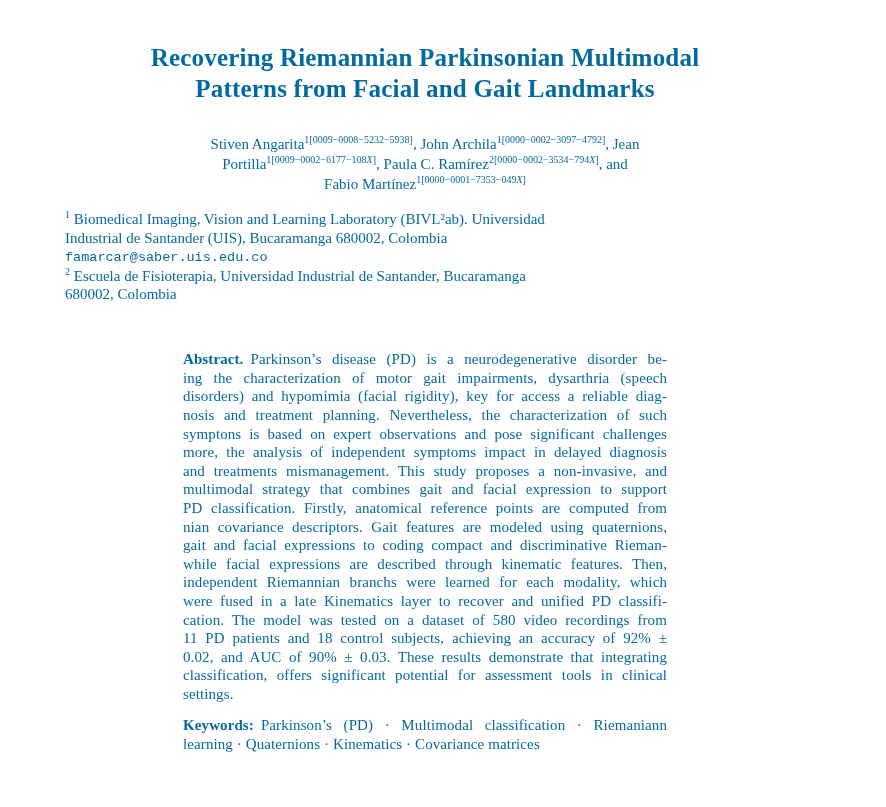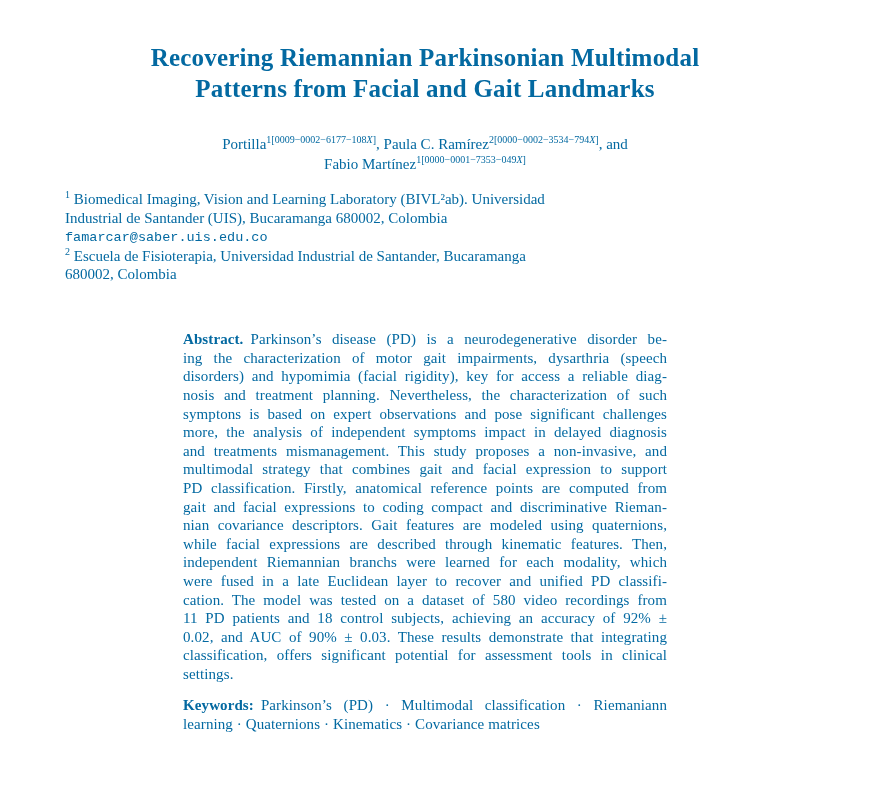--- a/index.html
+++ b/index.html
@@ -86,45 +86,46 @@
 </head>
 <body>
 
 <div class="page">
   <div class="content">
     <h1 class="title">
         <div class="nowrap">Recovering Riemannian Parkinsonian Multimodal</div>
         <div class="nowrap">Patterns from Facial and Gait Landmarks</div>
       </h1>
     <div class="authors">
+        <div class="nowrap"><span>Stiven Angarita</span><sup class="sup">1[0009−0008−5232−5938]</sup><span>, John Archila</span><sup class="sup">1[0000−0002−3097−4792]</sup><span>, Jean</span></div>
         <div class="nowrap"><span>Portilla</span><sup class="sup">1[0009−0002−6177−108<i>X</i>]</sup><span>, Paula C. Ramírez</span><sup class="sup">2[0000−0002−3534−794<i>X</i>]</sup><span>, and</span></div>
         <div class="nowrap"><span>Fabio Martínez</span><sup class="sup">1[0000−0001−7353−049<i>X</i>]</sup></div>
       </div>
     <div class="affiliations">
         <div class="nowrap"><sup class="sup">1</sup>&nbsp;Biomedical Imaging, Vision and Learning Laboratory (BIVL²ab). Universidad</div>
         <div class="nowrap">Industrial de Santander (UIS), Bucaramanga 680002, Colombia</div>
         <div class="email-line">famarcar@saber.uis.edu.co</div>
         <div class="nowrap"><sup class="sup">2</sup>&nbsp;Escuela de Fisioterapia, Universidad Industrial de Santander, Bucaramanga</div>
         <div class="nowrap">680002, Colombia</div>
       </div>
     <div class="abstract">
         <div class="abs-line jline"><span class="para-label">Abstract.</span>Parkinson’s disease (PD) is a neurodegenerative disorder be-</div>
         <div class="abs-line jline">ing the characterization of motor gait impairments, dysarthria (speech</div>
         <div class="abs-line jline">disorders) and hypomimia (facial rigidity), key for access a reliable diag-</div>
         <div class="abs-line jline">nosis and treatment planning. Nevertheless, the characterization of such</div>
         <div class="abs-line jline">symptons is based on expert observations and pose significant challenges</div>
         <div class="abs-line jline">more, the analysis of independent symptoms impact in delayed diagnosis</div>
         <div class="abs-line jline">and treatments mismanagement. This study proposes a non-invasive, and</div>
         <div class="abs-line jline">multimodal strategy that combines gait and facial expression to support</div>
         <div class="abs-line jline">PD classification. Firstly, anatomical reference points are computed from</div>
+        <div class="abs-line jline">nian covariance descriptors. Gait features are modeled using quaternions,</div>
         <div class="abs-line jline">gait and facial expressions to coding compact and discriminative Rieman-</div>
-        <div class="abs-line jline">nian covariance descriptors. Gait features are modeled using quaternions,</div>
         <div class="abs-line jline">while facial expressions are described through kinematic features. Then,</div>
         <div class="abs-line jline">independent Riemannian branchs were learned for each modality, which</div>
-        <div class="abs-line jline">were fused in a late Euclidean layer to recover and unified PD classifi-</div>
+        <div class="abs-line jline">were fused in a late Kinematics layer to recover and unified PD classifi-</div>
         <div class="abs-line jline">cation. The model was tested on a dataset of 580 video recordings from</div>
         <div class="abs-line jline">11 PD patients and 18 control subjects, achieving an accuracy of 92% ±</div>
         <div class="abs-line jline">0.02, and AUC of 90% ± 0.03. These results demonstrate that integrating</div>
         <div class="abs-line jline">classification, offers significant potential for assessment tools in clinical</div>
         <div class="abs-line">settings.</div>
       </div>
     <div class="keywords">
         <div class="kw-line jline"><span class="para-label">Keywords:</span>Parkinson’s (PD) · Multimodal classification · Riemaniann</div>
         <div class="kw-line">learning · Quaternions · Kinematics · Covariance matrices</div>
       </div>

